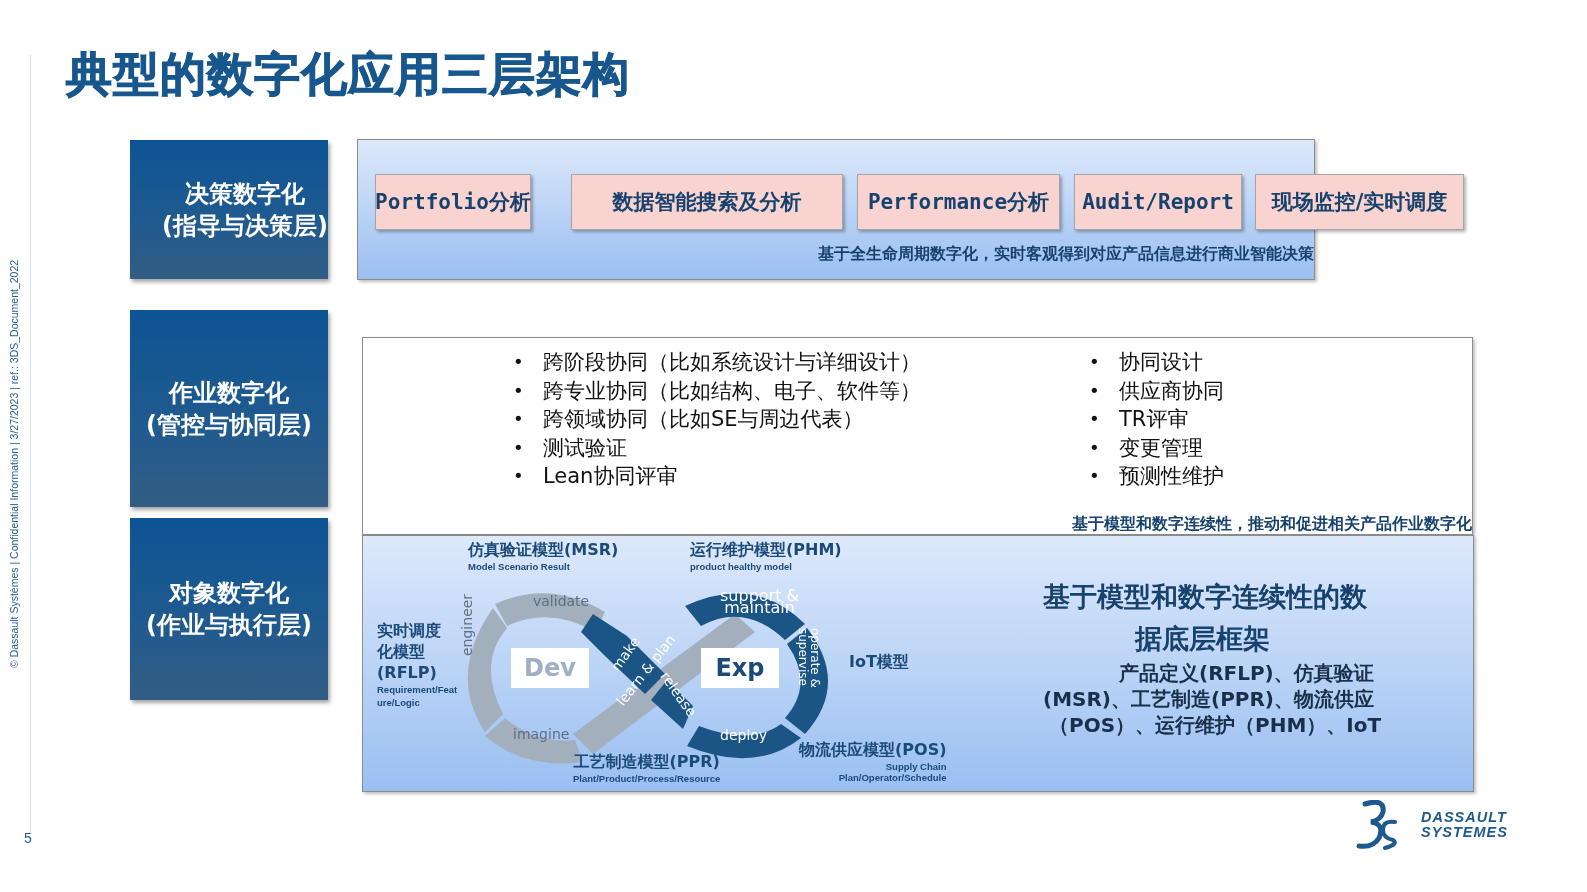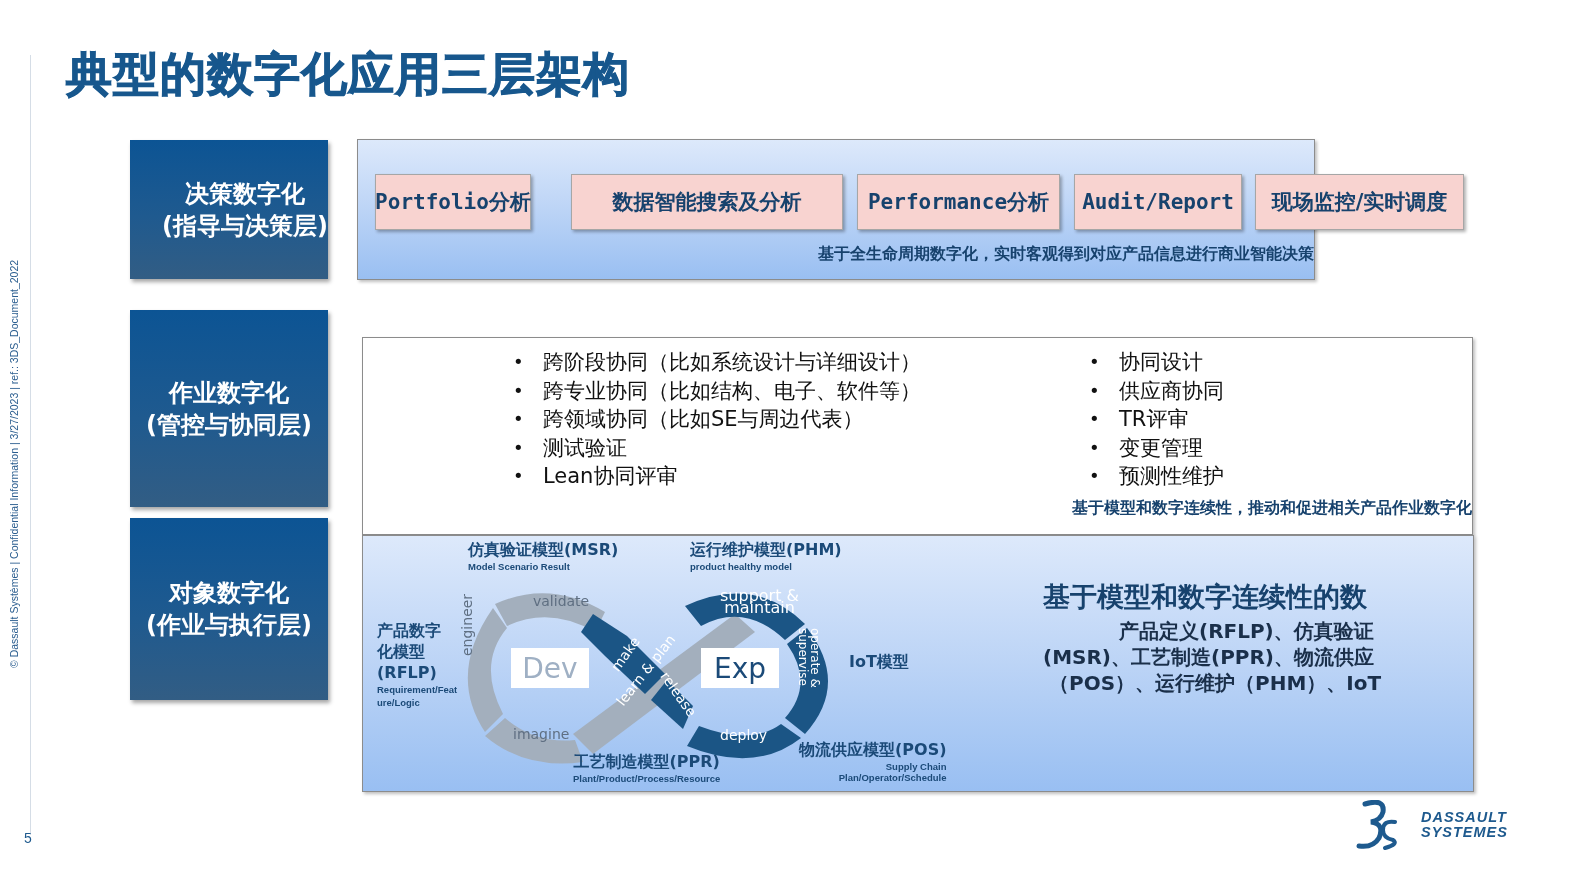--- a/index.html
+++ b/index.html
@@ -39,21 +39,21 @@
   .model-label .cn { font-size: 16px; display:block; }
   .model-label .en { font-size: 9.5px; display:block; font-family: "Liberation Sans", sans-serif; }
 
   .framework { position: absolute; color: #17426d; font-weight: bold; }
   .framework .head { font-size: 27px; line-height: 42px; }
   .framework .body { font-size: 20px; line-height: 26px; color: #1a2f4a; }
 
   .loop-word { position: absolute; font-size: 14px; color: #ffffff; font-family: "DejaVu Sans", sans-serif; white-space: nowrap; }
   .loop-word.gray { color: #5f6f82; }
   .center-box { position: absolute; background: #ffffff; display:flex; align-items:center; justify-content:center;
-    font-size: 28px; font-weight: normal; font-family: "DejaVu Sans", sans-serif; }
+    font-size: 24px; font-weight: bold; font-family: "DejaVu Sans", sans-serif; }
 
   .logo { position: absolute; left: 1355px; top: 800px; display: flex; align-items: center; gap: 22px; }
   .logo .txt { color: #1e5a8e; font-weight: bold; font-style: italic; font-size: 14.5px; line-height: 15px; letter-spacing: 1px; font-family: "Liberation Sans", sans-serif; }
 </style>
 </head>
 <body>
 
 <div class="vline"></div>
 <div class="side-note">© Dassault Systèmes | Confidential Information | 3/27/2023 | ref.: 3DS_Document_2022</div>
 <div class="page-num">5</div>
@@ -85,21 +85,21 @@
     <li>测试验证</li>
     <li>Lean协同评审</li>
   </ul>
   <ul class="bullets" style="left:726px;top:10px;">
     <li>协同设计</li>
     <li>供应商协同</li>
     <li>TR评审</li>
     <li>变更管理</li>
     <li>预测性维护</li>
   </ul>
-  <div class="panel-caption" style="top:160px;">基于模型和数字连续性，推动和促进相关产品作业数字化</div>
+  <div class="panel-caption" style="top:176px;">基于模型和数字连续性，推动和促进相关产品作业数字化</div>
 </div>
 
 <div class="layer-label" style="top:518px;height:182px;">
   <span>对象数字化</span>
   <span>(作业与执行层)</span>
 </div>
 <div class="panel blue" style="left:362px;top:535px;width:1112px;height:257px;">
 
   <svg style="position:absolute;left:92px;top:48px;" width="390" height="180" viewBox="0 0 390 180">
 
@@ -138,41 +138,42 @@
 
   <div class="model-label" style="left:105px;top:4px;">
     <span class="cn">仿真验证模型(MSR)</span>
     <span class="en">Model Scenario Result</span>
   </div>
   <div class="model-label" style="left:327px;top:4px;">
     <span class="cn">运行维护模型(PHM)</span>
     <span class="en">product healthy model</span>
   </div>
   <div class="model-label" style="left:14px;top:84px;line-height:21px;">
-    <span class="cn">产品数字</span>
+    <span class="cn">实时调度</span>
     <span class="cn">化模型</span>
     <span class="cn">(RFLP)</span>
     <span class="en" style="line-height:13px;">Requirement/Feat</span>
     <span class="en" style="line-height:13px;">ure/Logic</span>
   </div>
   <div class="model-label" style="left:486px;top:116px;">
     <span class="cn">IoT模型</span>
   </div>
   <div class="model-label" style="left:210px;top:216px;text-align:center;">
     <span class="cn">工艺制造模型(PPR)</span>
     <span class="en">Plant/Product/Process/Resource</span>
   </div>
   <div class="model-label" style="left:436px;top:204px;text-align:right;">
     <span class="cn">物流供应模型(POS)</span>
     <span class="en">Supply Chain</span>
     <span class="en">Plan/Operator/Schedule</span>
   </div>
 
   <div class="framework" style="left:680px;top:40px;width:420px;">
     <div class="head">基于模型和数字连续性的数</div>
+    <div class="head" style="padding-left:92px;">据底层框架</div>
     <div class="body" style="padding-left:76px;">产品定义(RFLP)、仿真验证</div>
     <div class="body">(MSR)、工艺制造(PPR)、物流供应</div>
     <div class="body" style="padding-left:6px;">（POS）、运行维护（PHM）、IoT</div>
   </div>
 </div>
 
 <div class="logo">
   <svg width="44" height="50" viewBox="0 0 44 50">
     <path d="M10,4 Q30,-2 28,12 Q26,20 16,22 Q30,24 24,38 Q18,48 4,46" fill="none" stroke="#1e5a8e" stroke-width="5" stroke-linecap="round"></path>
     <path d="M40,22 Q28,20 28,30 Q28,38 38,40 Q44,44 30,48" fill="none" stroke="#1e5a8e" stroke-width="4" stroke-linecap="round"></path>

